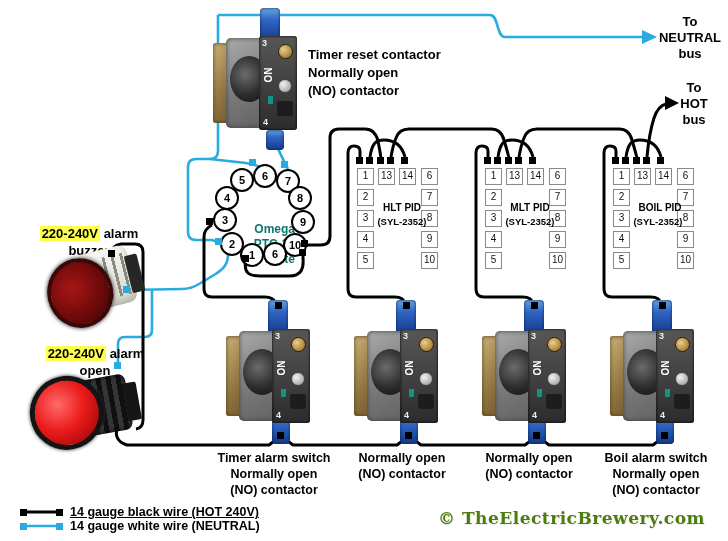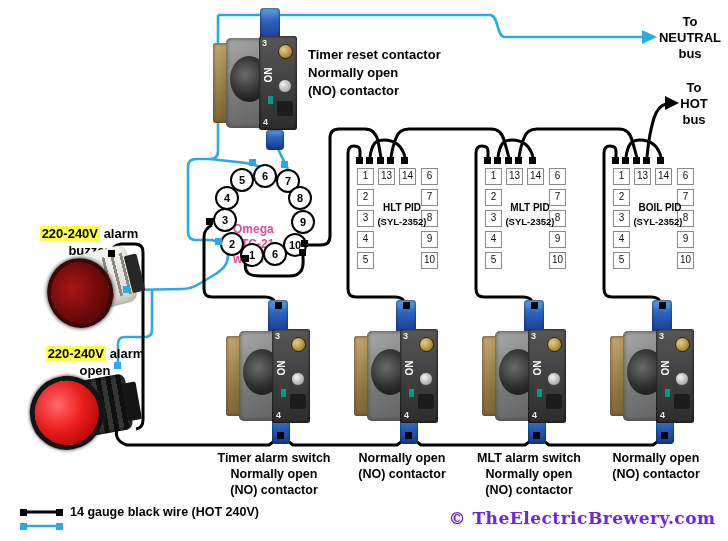--- a/index.html
+++ b/index.html
@@ -4,21 +4,21 @@
 <style>
   html,body{margin:0;padding:0;background:#fff;}
   #stage{position:relative;width:728px;height:541px;background:#fff;overflow:hidden;
          font-family:"Liberation Sans",sans-serif;}
   svg.layer{position:absolute;left:0;top:0;width:728px;height:541px;}
   #wires{z-index:1;} #posts{z-index:3;pointer-events:none;}
   .comp{position:absolute;z-index:2;}
   
   .pin{position:absolute;z-index:2;width:20px;height:20px;border:2.5px solid #000;border-radius:50%;
        background:#fff;font:bold 11px/20px "Liberation Sans",sans-serif;text-align:center;color:#000;}
-  .timerlbl{position:absolute;z-index:2;text-align:left;font:600 12px/15px "Liberation Sans",sans-serif;color:#ec4899;margin-top:25px;}
+  .timerlbl{position:absolute;z-index:2;text-align:right;font:600 12px/15px "Liberation Sans",sans-serif;color:#0f766e;margin-top:25px;}
   
   .pidgrp{position:absolute;z-index:2;top:0;left:0;width:110px;height:290px;}
   .tbox{position:absolute;width:17px;height:17px;box-sizing:border-box;border:1.5px solid #8a8a8a;
         background:#fff;font:500 10px/14px "Liberation Sans",sans-serif;text-align:center;color:#111;}
   .pidname{position:absolute;text-align:center;font:bold 10px/12px "Liberation Sans",sans-serif;color:#000;}
   .pidname.sm{font:bold 9.5px/12px "Liberation Sans",sans-serif;}
   
   .cblock{position:absolute;z-index:2;width:88px;height:96px;}
   .pl{position:absolute;background:linear-gradient(180deg,#6aa4de 0%,#2f66c4 35%,#15378a 100%);
       border-radius:4px;box-shadow:inset 0 0 3px #0a2050;}
@@ -59,22 +59,22 @@
   .bz-cap{position:absolute;left:0;top:14px;width:58px;height:62px;border-radius:50%;border:4px solid #3a0808;
           background:radial-gradient(circle at 38% 40%,#a81616 0%,#6e0a0a 55%,#3f0404 100%);box-shadow:0 0 4px #222;}
   
   .plight{left:30px;top:368px;width:118px;height:88px;transform:rotate(-10deg);}
   .pl-body{position:absolute;left:46px;top:12px;width:54px;height:56px;border-radius:7px;
            background:repeating-linear-gradient(90deg,#353535 0 5px,#101010 5px 10px);box-shadow:inset 0 0 5px #000;}
   .pl-back{position:absolute;left:96px;top:22px;width:14px;height:38px;background:#161616;border-radius:2px;}
   .pl-lens{position:absolute;left:0;top:4px;width:64px;height:64px;border-radius:50%;border:5px solid #141414;
            background:radial-gradient(circle at 38% 35%,#ff6a6a 0%,#ec1c1c 45%,#8c0000 100%);box-shadow:0 0 4px #333;}
   .legendrow{position:absolute;z-index:2;font:bold 12.5px/14px "Liberation Sans",sans-serif;color:#000;}
-  .watermark{position:absolute;z-index:2;left:438px;top:508px;width:288px;text-align:center;
-             font:bold 17px/20px "DejaVu Serif",serif;color:#6d28d9;letter-spacing:.5px;
+  .watermark{position:absolute;z-index:2;left:438px;top:508px;width:288px;text-align:left;
+             font:bold 17px/20px "DejaVu Serif",serif;color:#4d7c0f;letter-spacing:.5px;
              text-shadow:1px 1px 0 #efefef;}
 </style>
 </head>
 <body>
 
 <div id="stage">
 
   <svg id="wires" class="layer" viewBox="0 0 728 541" fill="none" stroke-linejoin="round">
 
     <g stroke="#29abe2" stroke-width="2.6">
@@ -145,21 +145,22 @@
   <div class="lbl ctr" style="left:20px;top:345px;width:150px;line-height:17px;">
     <span><span class="hl">220-240V</span><span> alarm</span></span><br>
     <span>open</span>
   </div>
   <div class="comp plight">
     <div class="pl-body"></div>
     <div class="pl-back"></div>
     <div class="pl-lens"></div>
   </div>
 
-  <div class="legendrow" style="left:70px;top:505px;">14 gauge black wire (HOT 240V)</div>
+  <div class="legendrow" style="left:70px;top:505px;text-decoration:underline;">14 gauge black wire (HOT 240V)</div>
+  <div class="legendrow" style="left:70px;top:519px;">14 gauge white wire (NEUTRAL)</div>
 
   <div class="watermark">© TheElectricBrewery.com</div>
 
   <svg id="posts" class="layer" viewBox="0 0 728 541">
     <polygon points="642,30 657,37 642,44" fill="#29abe2"></polygon>
     <polygon points="665,96 679,103 665,110" fill="#000"></polygon>
     <g id="postgroup">
         <rect x="206" y="218" width="7" height="7" fill="#000000"></rect>
         <rect x="242" y="255" width="7" height="7" fill="#000000"></rect>
         <rect x="299" y="249" width="7" height="7" fill="#000000"></rect>
@@ -336,21 +337,21 @@
     <div class="swlabel" style="left: 212px; top: 450px;">
       <span>Timer alarm switch</span>
       <span>Normally open</span>
       <span>(NO) contactor</span>
     </div>
     <div class="swlabel" style="left: 340px; top: 450px;">
       <span>Normally open</span>
       <span>(NO) contactor</span>
     </div>
     <div class="swlabel" style="left: 467px; top: 450px;">
-      <span>MLT alarm switch</span>
       <span>Normally open</span>
       <span>(NO) contactor</span>
     </div>
     <div class="swlabel" style="left: 594px; top: 450px;">
+      <span>Boil alarm switch</span>
       <span>Normally open</span>
       <span>(NO) contactor</span>
     </div>
   </div>
 
 </body></html>

